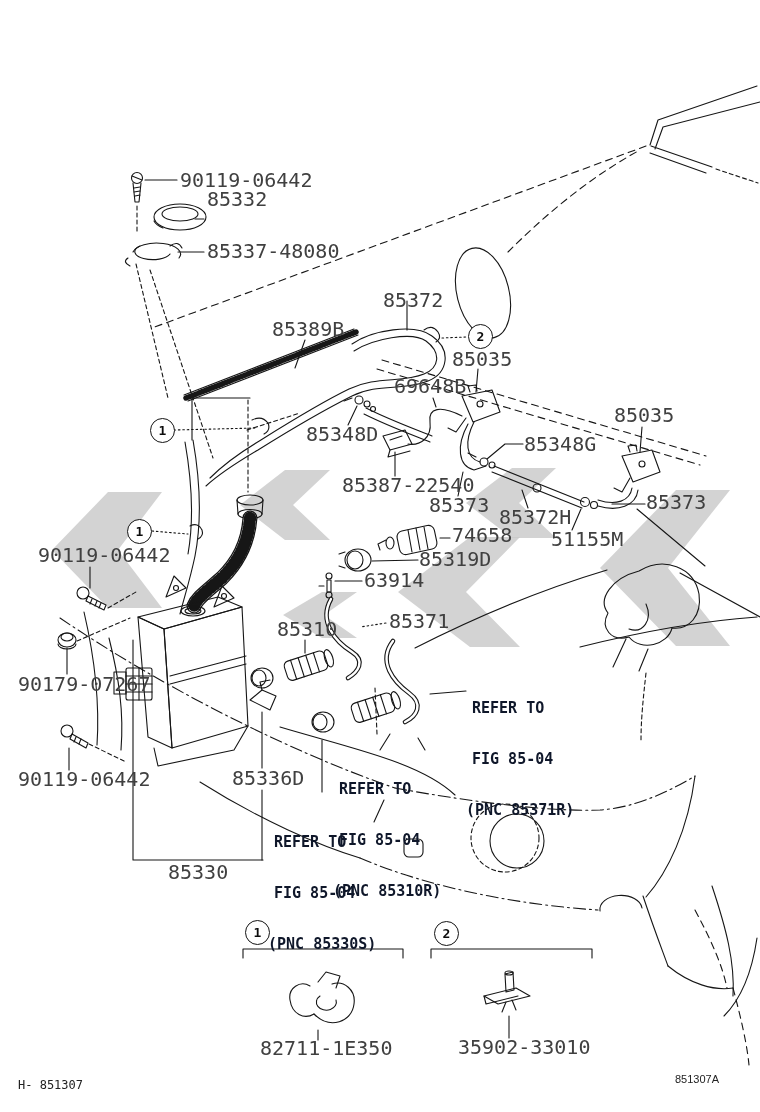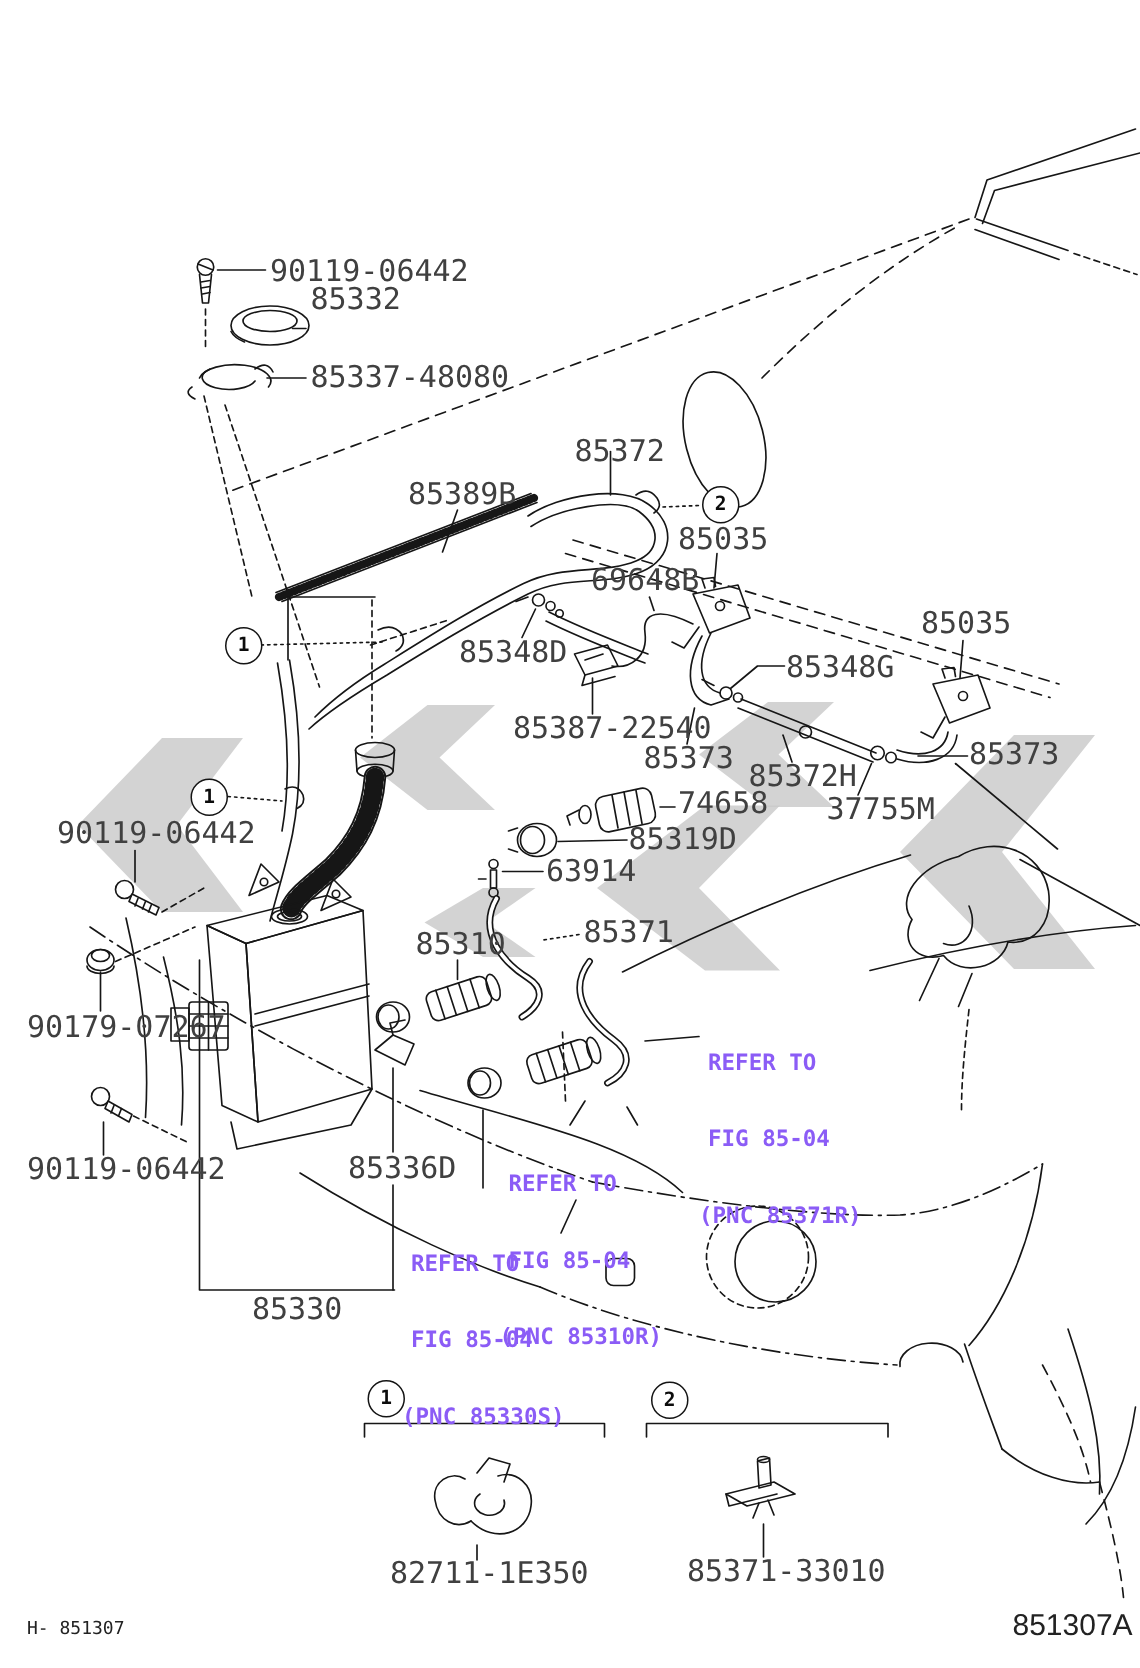--- a/index.html
+++ b/index.html
@@ -15,28 +15,28 @@
   #art .dot{stroke-dasharray:1.6 2.8}
   #art .braid{stroke-width:5.5;stroke-dasharray:1.3 2.2}
   #art .neck-out{stroke-width:15}
   #art .neck-in{stroke:#fff;stroke-width:12.4}
   #art .neck-rib{stroke-width:12.4;stroke-dasharray:1.4 3.4}
   #art .tube-out{stroke-width:4.6}
   #art .tube-in{stroke:#fff;stroke-width:2.4}
   .lbl{position:absolute;font-weight:400;font-size:20px;line-height:17px;
        color:#404040;white-space:pre;letter-spacing:0}
   .ref{position:absolute;font-weight:700;font-size:15px;line-height:17px;
-       color:#8b5cf6;white-space:pre}
+       color:#0f172a;white-space:pre}
   .ref div{margin-left:6px}
   .ref div:last-child{margin-left:0}
   .callout{position:absolute;width:23px;height:23px;border:1.4px solid #141414;border-radius:50%;
        background:#fff;display:flex;align-items:center;justify-content:center;
        font-weight:700;font-size:13px;color:#0c0c0c}
   .foot-l{position:absolute;font-weight:400;font-size:12px;color:#222}
-  .foot-r{position:absolute;font-family:"Liberation Sans",sans-serif;font-size:20px;color:#222}
+  .foot-r{position:absolute;font-family:"Liberation Sans",sans-serif;font-size:11px;color:#222}
 </style>
 </head>
 <body>
 
 <div id="stage">
 
 <svg id="art" width="760" height="1112" viewBox="0 0 760 1112">
 
   <g>
     <polygon class="wm" points="162,492 108,492 52,550 108,608 162,608 118,550"></polygon>
@@ -302,32 +302,32 @@
   <div class="lbl" style="left:452px;top:351px">85035</div>
   <div class="lbl" style="left:394px;top:378px">69648B</div>
   <div class="lbl" style="left:614px;top:407px">85035</div>
   <div class="lbl" style="left:524px;top:436px">85348G</div>
   <div class="lbl" style="left:306px;top:426px">85348D</div>
   <div class="lbl" style="left:342px;top:477px">85387-22540</div>
   <div class="lbl" style="left:429px;top:497px">85373</div>
   <div class="lbl" style="left:499px;top:509px">85372H</div>
   <div class="lbl" style="left:646px;top:494px">85373</div>
   <div class="lbl" style="left:452px;top:527px">74658</div>
-  <div class="lbl" style="left:551px;top:531px">37755M</div>
+  <div class="lbl" style="left:551px;top:531px">51155M</div>
   <div class="lbl" style="left:419px;top:551px">85319D</div>
   <div class="lbl" style="left:364px;top:572px">63914</div>
   <div class="lbl" style="left:38px;top:547px">90119-06442</div>
   <div class="lbl" style="left:277px;top:621px">85310</div>
   <div class="lbl" style="left:389px;top:613px">85371</div>
   <div class="lbl" style="left:18px;top:676px">90179-07267</div>
   <div class="lbl" style="left:18px;top:771px">90119-06442</div>
   <div class="lbl" style="left:232px;top:770px">85336D</div>
   <div class="lbl" style="left:168px;top:864px">85330</div>
   <div class="lbl" style="left:260px;top:1040px">82711-1E350</div>
-  <div class="lbl" style="left:458px;top:1039px">85371-33010</div>
+  <div class="lbl" style="left:458px;top:1039px">35902-33010</div>
 
   <div class="callout" style="left:150px;top:418px">1</div>
   <div class="callout" style="left:127px;top:519px">1</div>
   <div class="callout" style="left:468px;top:324px">2</div>
   <div class="callout" style="left:245px;top:920px">1</div>
   <div class="callout" style="left:434px;top:921px">2</div>
 
   <div class="ref" style="left:466px;top:666px">
     <div>REFER TO</div>
     <div>FIG 85-04</div>

